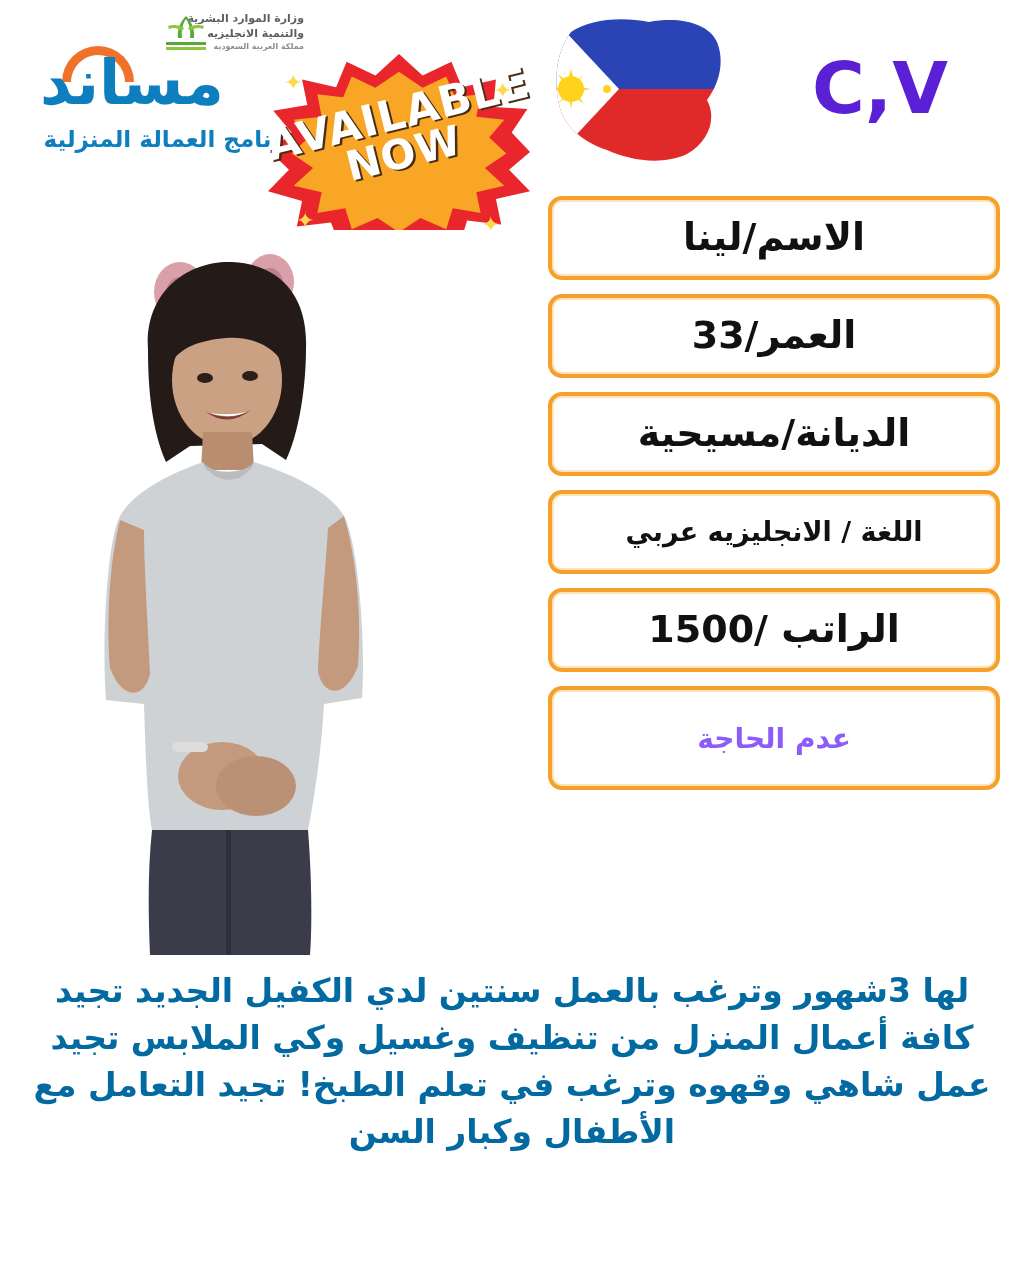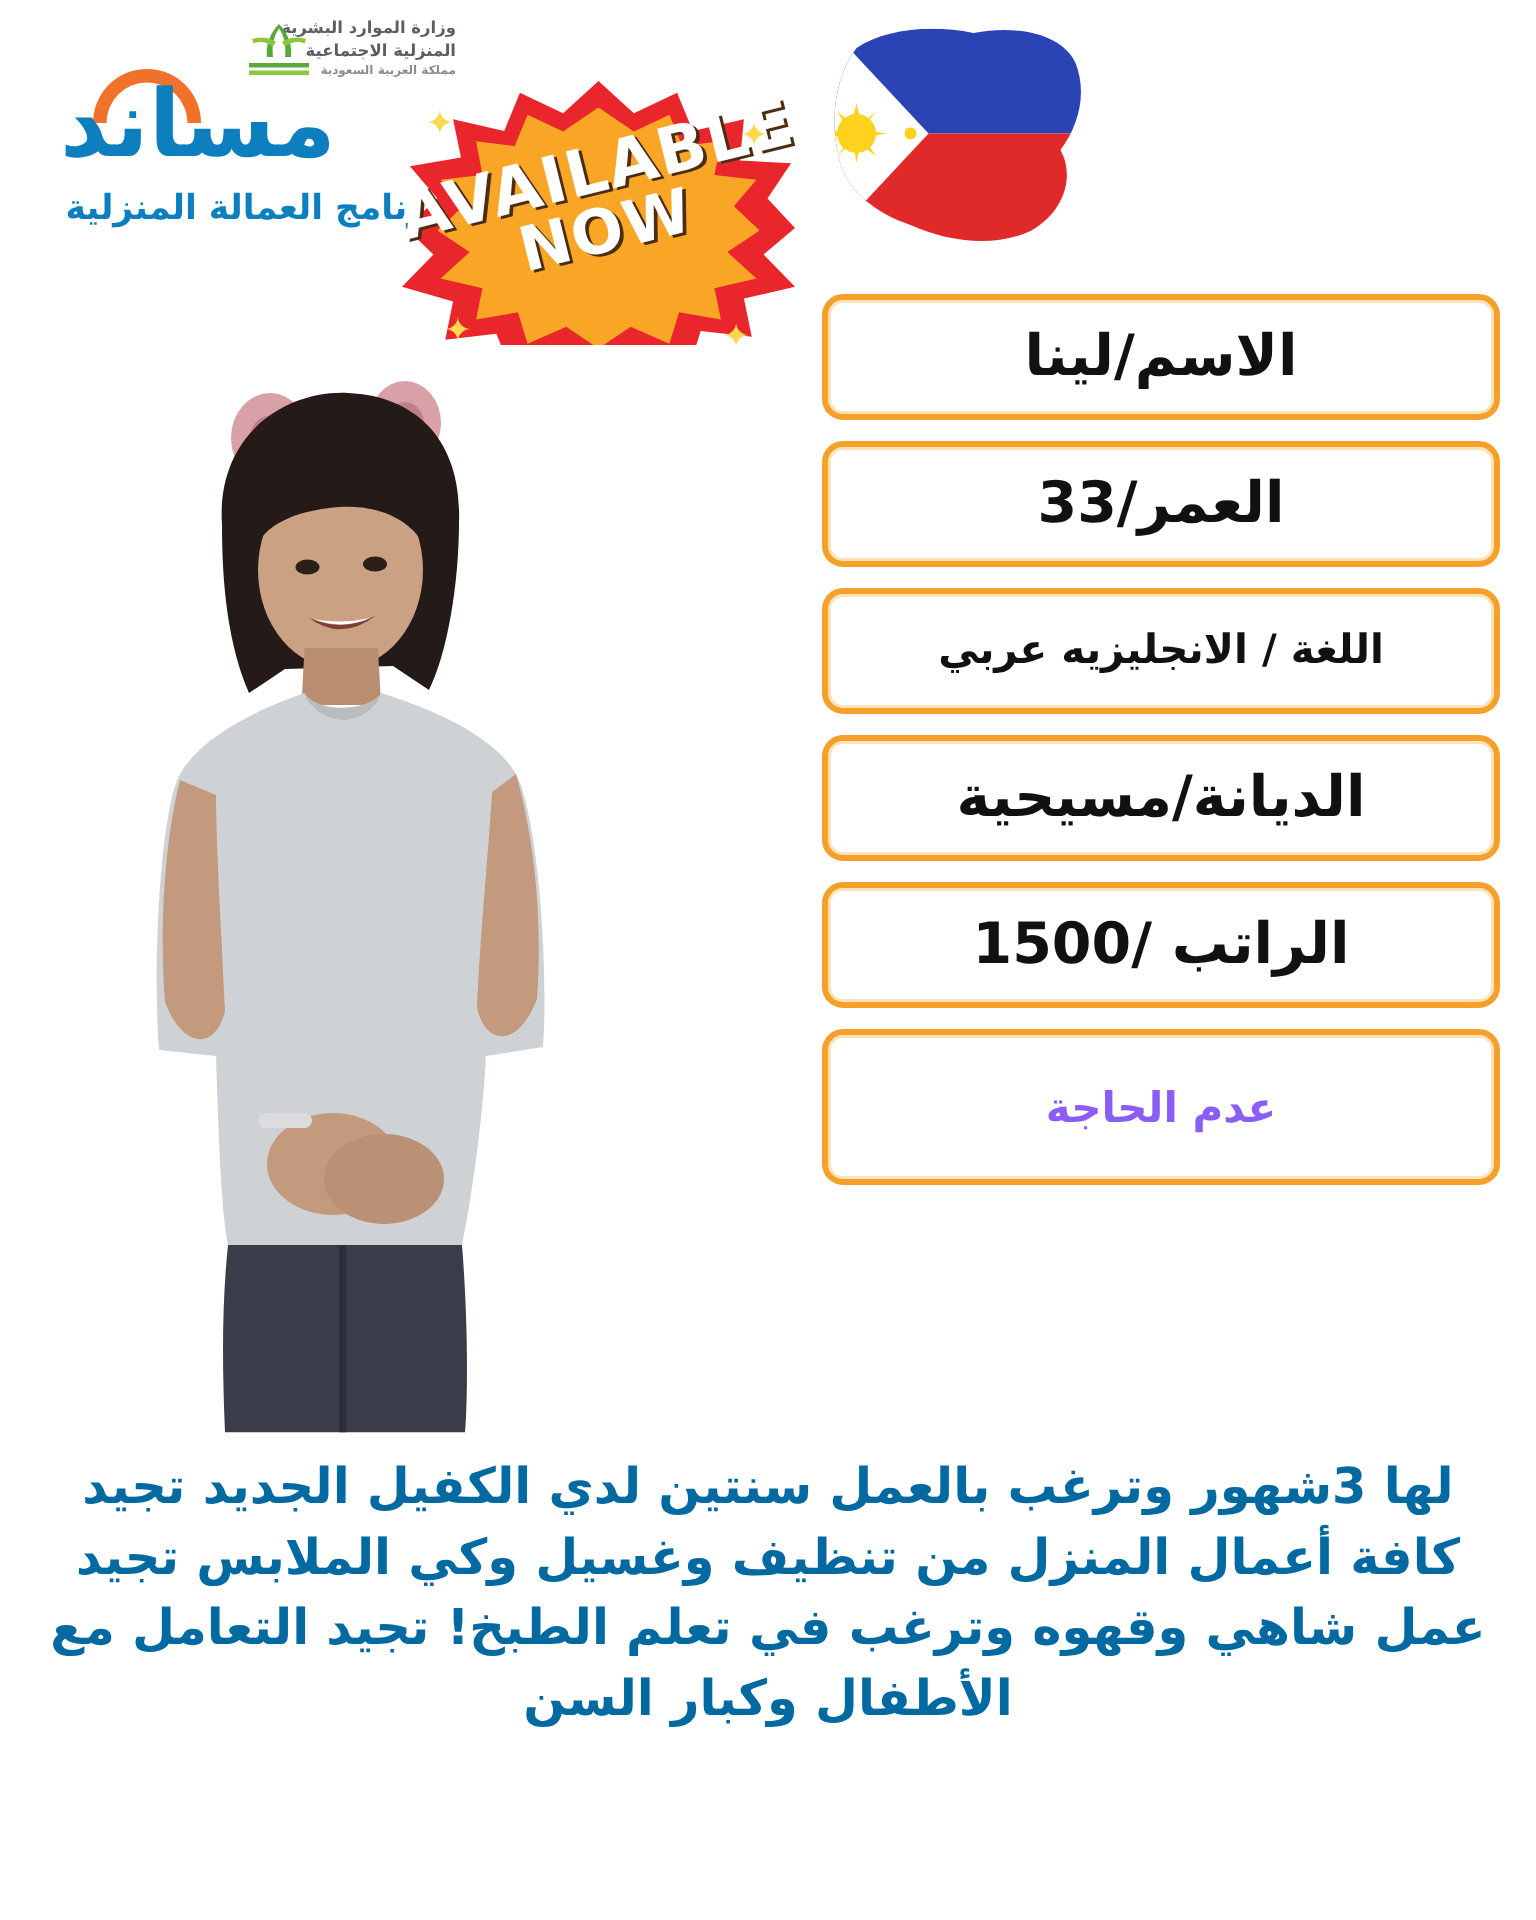--- a/index.html
+++ b/index.html
@@ -249,21 +249,21 @@
   }
 </style>
 </head>
 <body>
 
 <div class="page">
 
   <div class="logo-block">
     <div class="logo-ministry">
       <span class="mn-line">وزارة الموارد البشرية</span>
-      <span class="mn-line">المنزلية الاجتماعية</span>
+      <span class="mn-line">والتنمية الانجليزيه</span>
       <span class="mn-line" style="font-size:8px;color:#8a8d90">مملكة العربية السعودية</span>
     </div>
     <svg class="ministry-palm" viewBox="0 0 52 40">
       <path d="M26 4 C20 10, 17 18, 18 26 L22 26 C21 18, 23 11, 26 7 C29 11, 31 18, 30 26 L34 26 C35 18, 32 10, 26 4 Z" fill="#5aa83c"></path>
       <path d="M8 14 C14 12, 20 13, 24 16 L22 19 C18 16, 13 15, 9 17 Z" fill="#8cc63f"></path>
       <path d="M44 14 C38 12, 32 13, 28 16 L30 19 C34 16, 39 15, 43 17 Z" fill="#8cc63f"></path>
       <path d="M6 30 L46 30 L46 33 L6 33 Z" fill="#5aa83c"></path>
       <path d="M6 35 L46 35 L46 38 L6 38 Z" fill="#8cc63f"></path>
     </svg>
     <div class="logo-arc"></div>
@@ -302,20 +302,21 @@
       <path d="M22 55 L26 70 L22 95 L18 70 Z" fill="#ffd21e"></path>
       <path d="M2 75 L18 71 L42 75 L18 79 Z" fill="#ffd21e"></path>
       <path d="M9 60 L22 71 L35 90 L20 79 Z" fill="#ffd21e"></path>
       <path d="M35 60 L23 72 L9 90 L21 79 Z" fill="#ffd21e"></path>
       <circle cx="10" cy="18" r="4" fill="#ffd21e"></circle>
       <circle cx="10" cy="132" r="4" fill="#ffd21e"></circle>
       <circle cx="58" cy="75" r="4" fill="#ffd21e"></circle>
     </g>
   </svg>
 
+  <div class="cv-title">C,V</div>
 
   <svg class="photo" viewBox="0 0 470 725">
     <rect x="0" y="0" width="470" height="725" fill="#ffffff"></rect>
 
     <ellipse cx="140" cy="62" rx="26" ry="30" fill="#d9a0a8"></ellipse>
     <ellipse cx="230" cy="52" rx="24" ry="28" fill="#d9a0a8"></ellipse>
     <ellipse cx="140" cy="64" rx="14" ry="17" fill="#c07f8b"></ellipse>
     <ellipse cx="230" cy="54" rx="13" ry="16" fill="#c07f8b"></ellipse>
 
     <path d="M108 120 C104 60, 150 30, 192 32 C238 34, 268 64, 266 118
@@ -351,27 +352,27 @@
     <rect x="186" y="600" width="5" height="125" fill="#2e2f3a"></rect>
   </svg>
 
   <div class="fields">
     <div class="field">
       <span class="field-text">الاسم/لينا</span>
     </div>
     <div class="field">
       <span class="field-text">العمر/33</span>
     </div>
+    <div class="field">
+      <span class="field-text">الديانة/مسيحية</span>
+    </div>
     <div class="field lang">
       <span class="field-text">اللغة / الانجليزيه  عربي</span>
     </div>
     <div class="field">
-      <span class="field-text">الديانة/مسيحية</span>
-    </div>
-    <div class="field">
       <span class="field-text">الراتب /1500</span>
     </div>
     <div class="field reason">
       <span class="reason-value">عدم الحاجة</span>
     </div>
   </div>
 
   <div class="description">لها 3شهور وترغب بالعمل سنتين لدي الكفيل الجديد تجيد كافة أعمال المنزل من تنظيف وغسيل وكي الملابس تجيد عمل شاهي وقهوه وترغب في تعلم الطبخ! تجيد التعامل مع الأطفال وكبار السن</div>
 
 </div>

